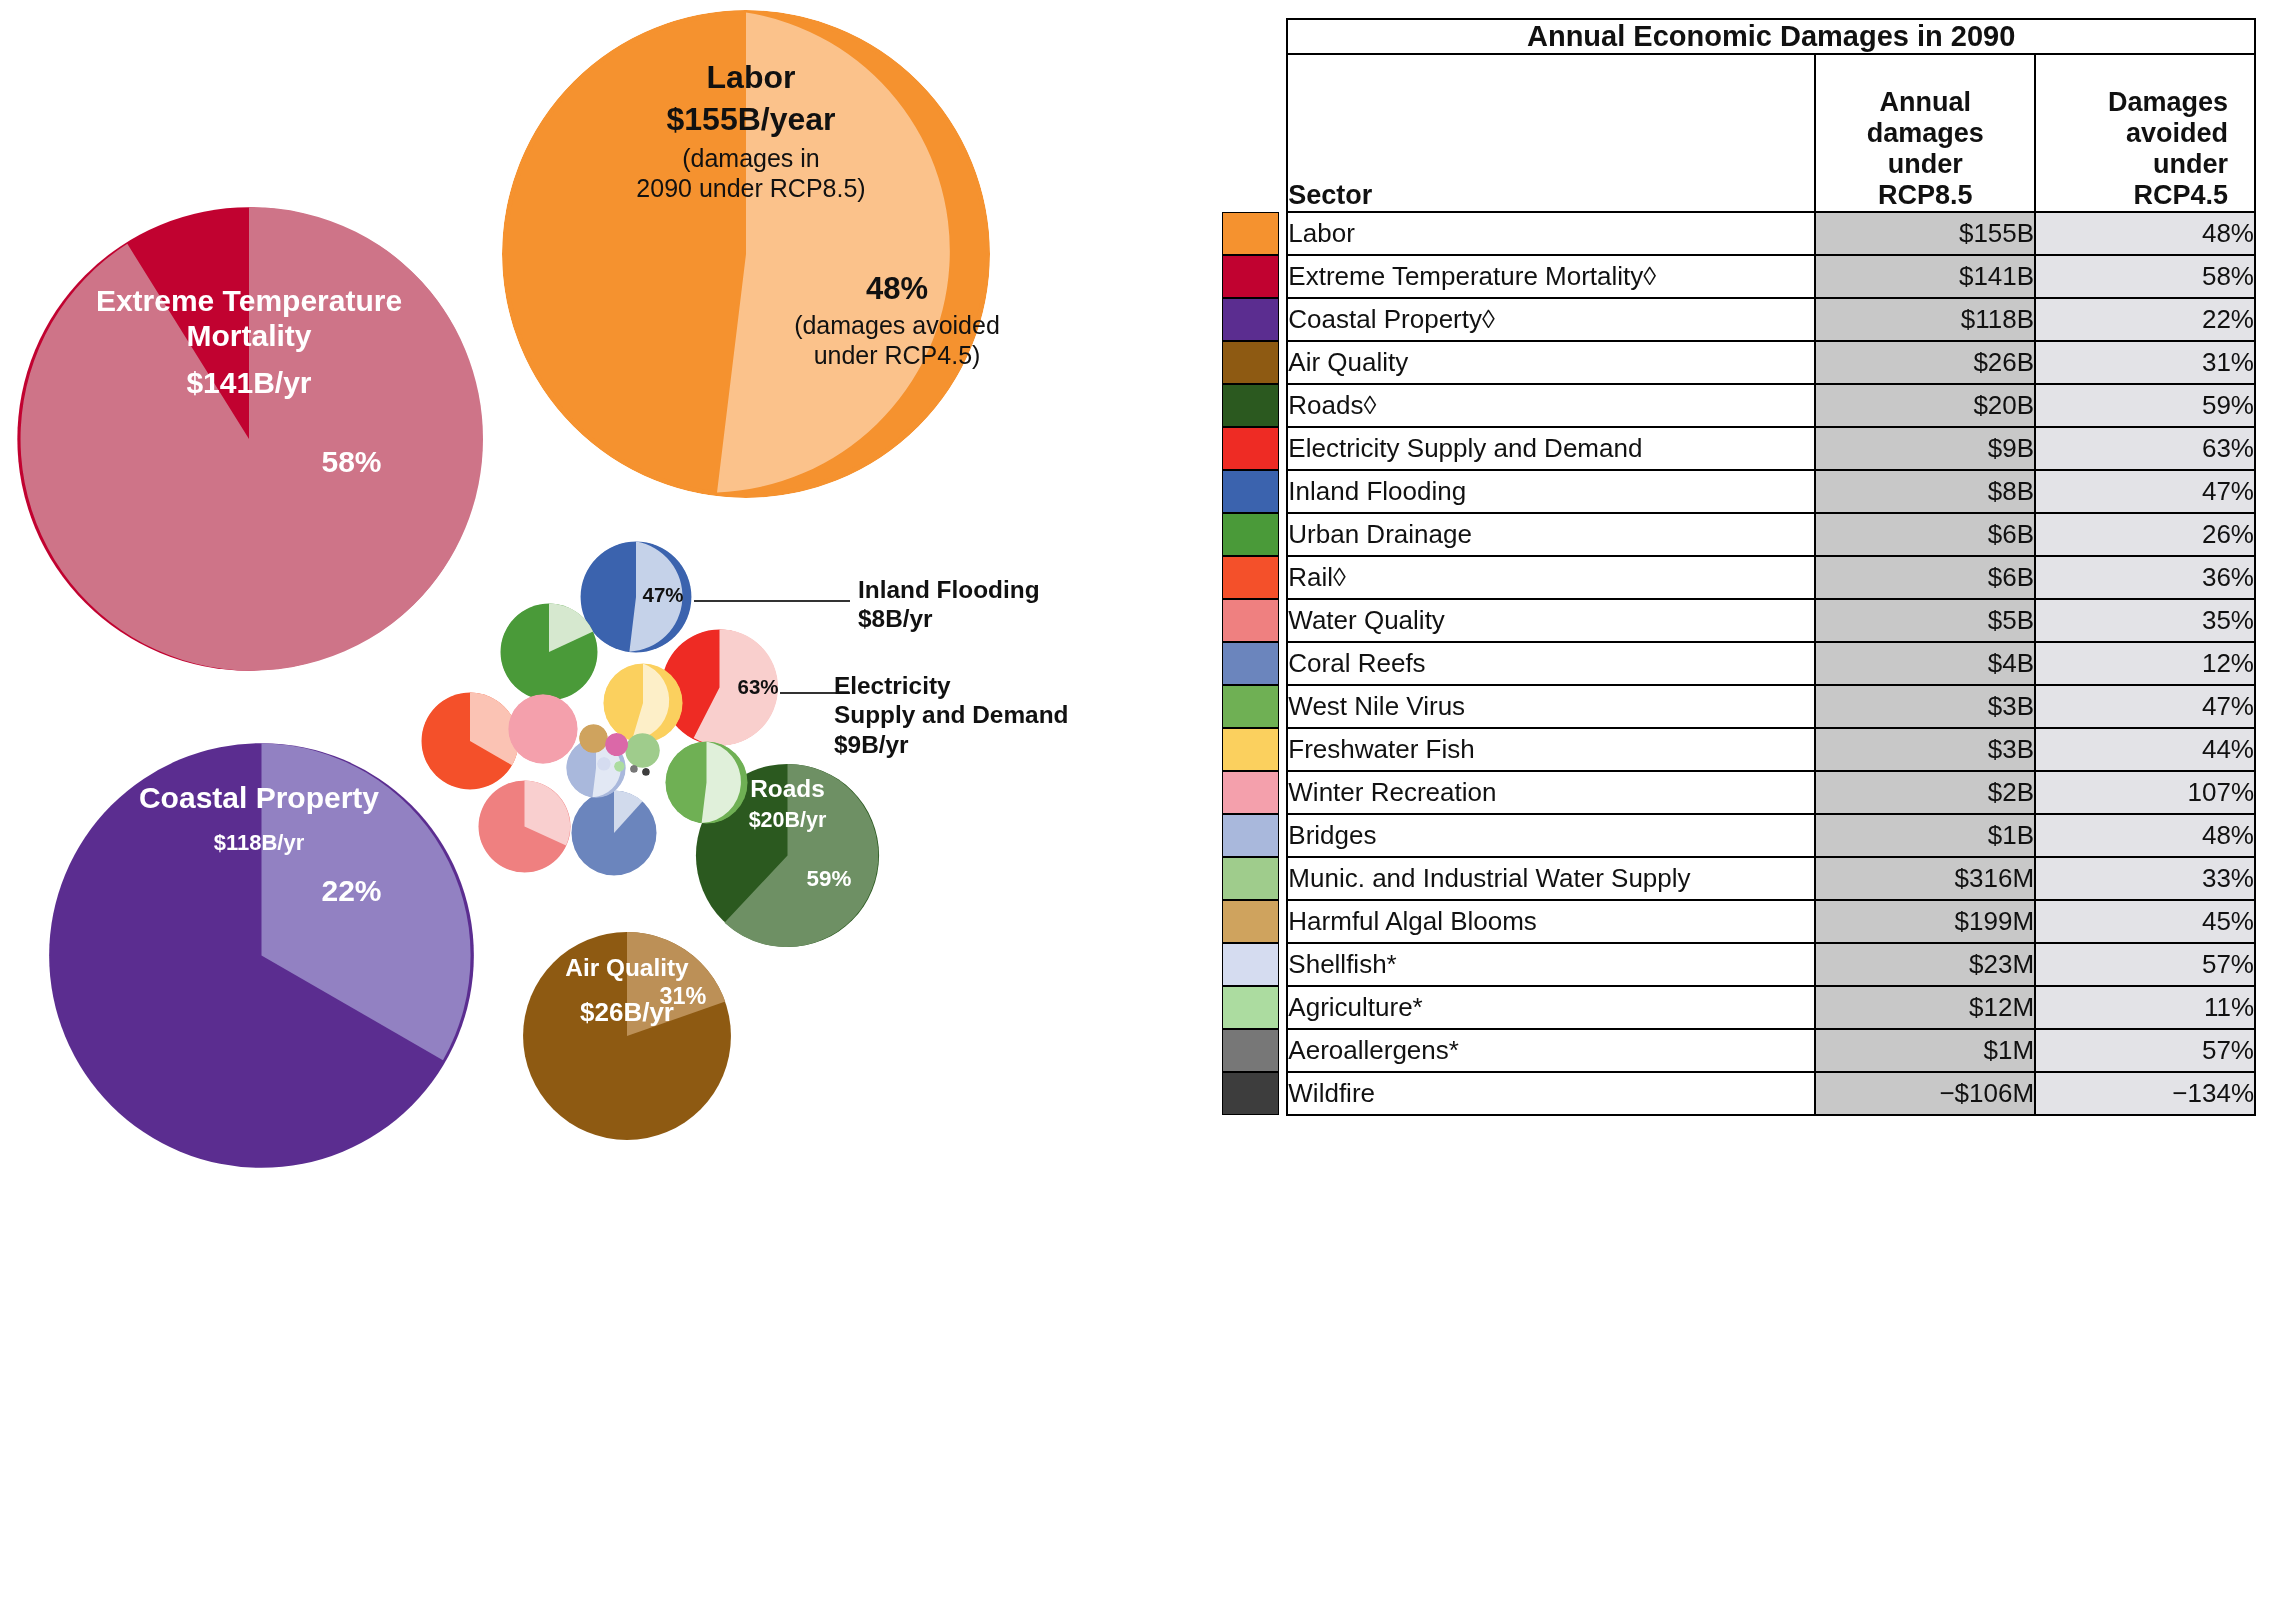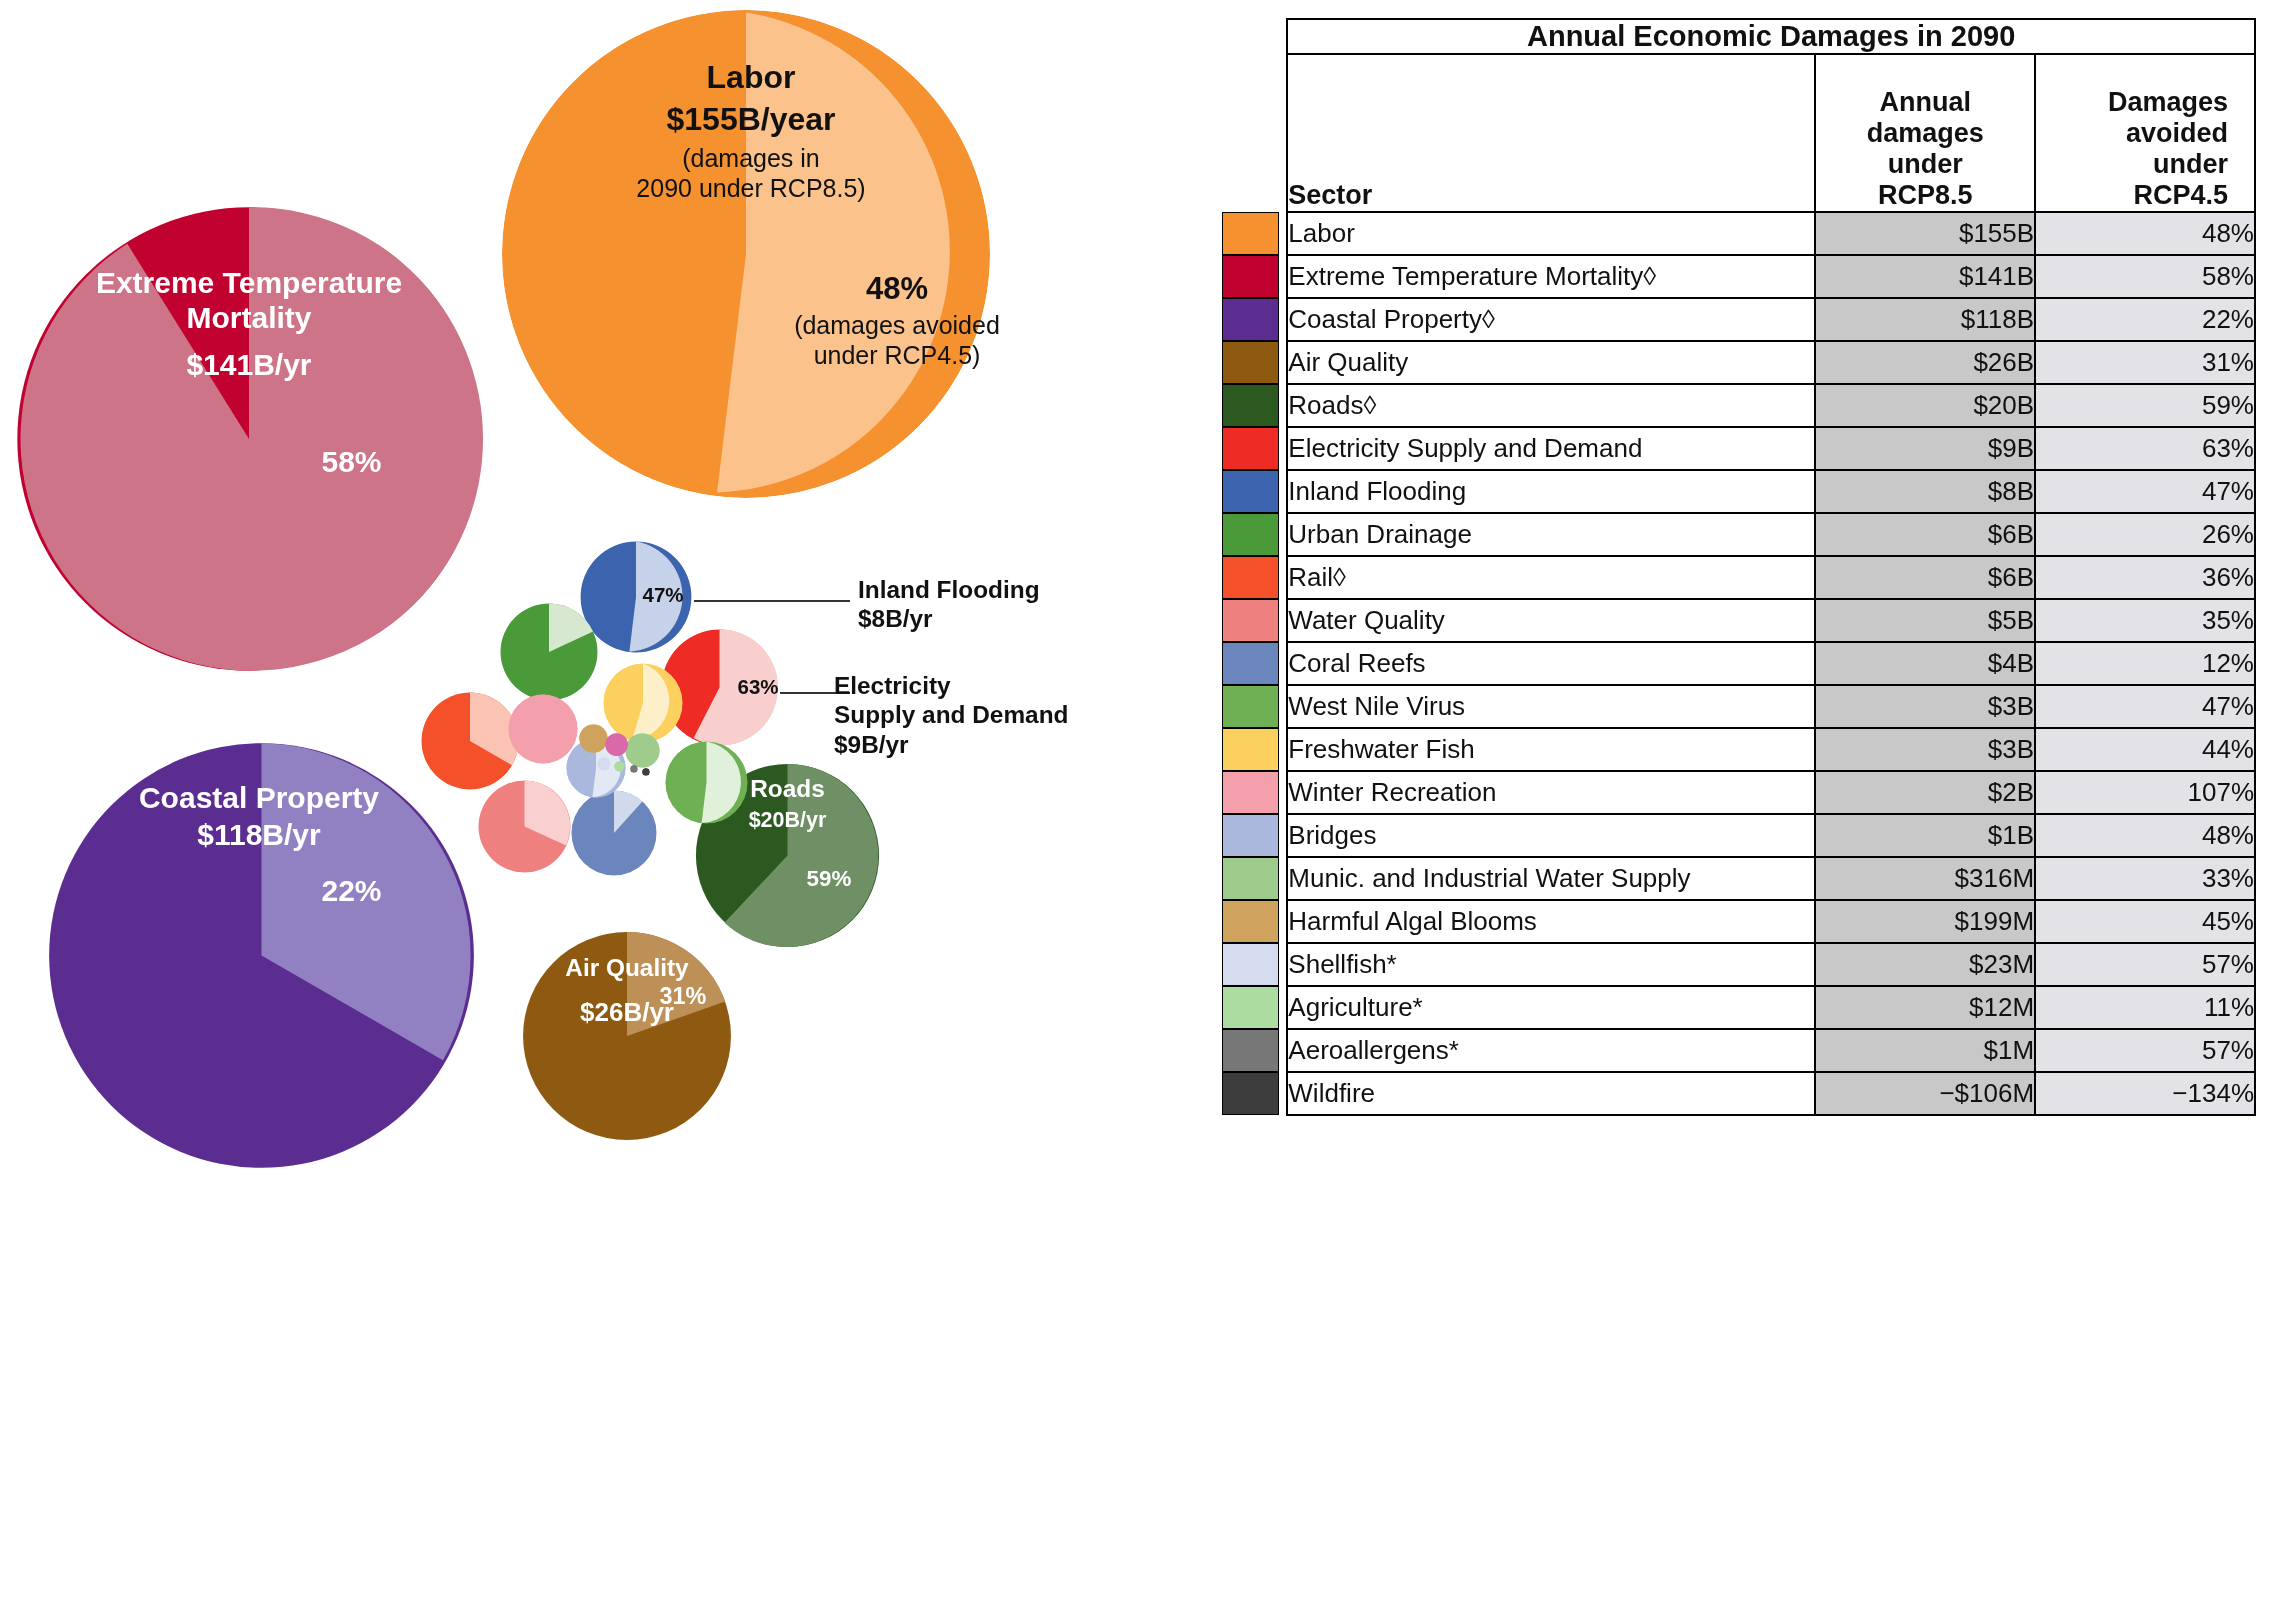--- a/index.html
+++ b/index.html
@@ -58,36 +58,36 @@
     <div style="font-size:25px;margin-top:3.9px;">(damages avoided</div>
     <div style="font-size:25px;">under RCP4.5)</div>
   </div>
 
   <div class="bubble" style="left:14.6px;top:205px;width:468px;height:468px;">
     <svg width="468" height="468" viewBox="0 0 100 100">
       <circle cx="50" cy="50" r="49.5" fill="#C10230"></circle>
       <path d="M50 50 L50 0.5 A49.5 49.5 0 1 1 24.0 8.3 Z" fill="#CE7488"></path>
     </svg>
   </div>
-  <div class="bubble-label lbl-white" style="left:59px;top:265px;width:380px;">
+  <div class="bubble-label lbl-white" style="left:59px;top:283px;width:380px;">
     <div class="title-b" style="font-size:30px;">Extreme Temperature</div>
     <div class="title-b" style="font-size:30px;">Mortality</div>
     <div class="title-b" style="font-size:30px;margin-top:11.7px;">$141B/yr</div>
   </div>
   <div class="bubble-label lbl-white title-b" style="left:293px;top:444px;width:117px;font-size:30px;">58%</div>
 
   <div class="bubble" style="left:47px;top:741px;width:429px;height:429px;">
     <svg width="429" height="429" viewBox="0 0 100 100">
       <circle cx="50" cy="50" r="49.5" fill="#5B2D90"></circle>
       <path d="M50 50 L50 0.5 A49.5 49.5 0 0 1 92.3 74.4 Z" fill="#9281C2"></path>
     </svg>
   </div>
   <div class="bubble-label lbl-white" style="left:98px;top:780px;width:322px;">
     <div class="title-b" style="font-size:30px;">Coastal Property</div>
-    <div class="title-b" style="font-size:30px;margin-top:2px;">$118B/yr</div>
+    <div class="title-b" style="font-size:22px;margin-top:15px;">$118B/yr</div>
   </div>
   <div class="bubble-label lbl-white title-b" style="left:293px;top:873px;width:117px;font-size:30px;">22%</div>
 
   <div class="bubble" style="left:522px;top:931px;width:210px;height:210px;">
     <svg width="210" height="210" viewBox="0 0 100 100">
       <circle cx="50" cy="50" r="49.5" fill="#8E5A12"></circle>
       <path d="M50 50 L50 0.5 A49.5 49.5 0 0 1 96.8 33.6 Z" fill="#BC9057"></path>
     </svg>
   </div>
   <div class="bubble-label lbl-white" style="left:527px;top:954px;width:200px;">

